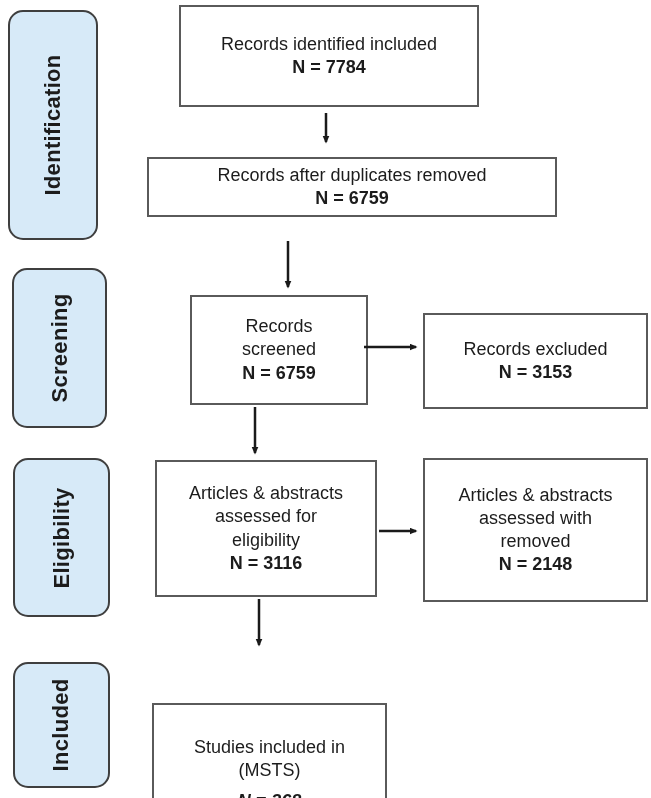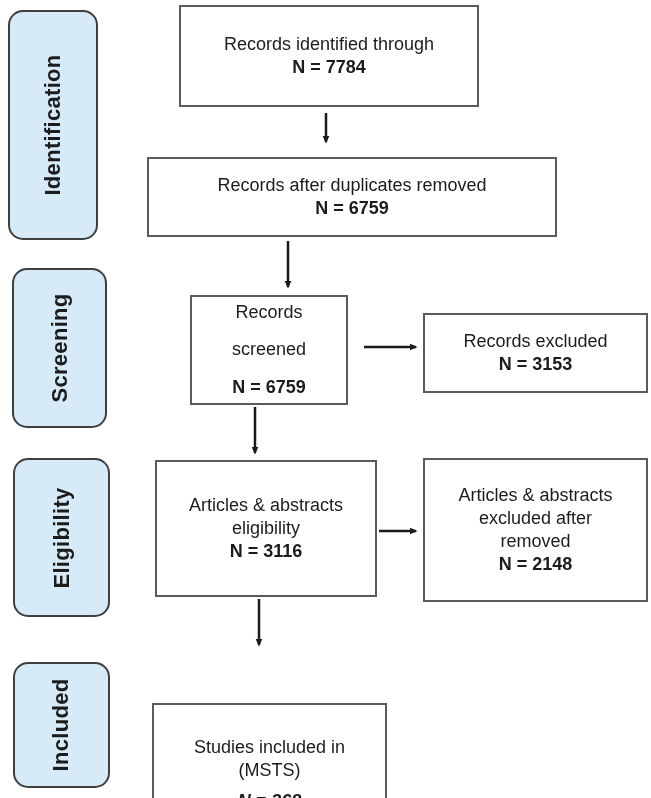--- a/index.html
+++ b/index.html
@@ -65,23 +65,23 @@
     height: 798px;
     pointer-events: none;
   }
   
   .stage-identification { left: 8px;  top: 10px;  width: 90px; height: 230px; }
   .stage-screening      { left: 12px; top: 268px; width: 95px; height: 160px; }
   .stage-eligibility    { left: 13px; top: 458px; width: 97px; height: 159px; }
   .stage-included       { left: 13px; top: 662px; width: 97px; height: 126px; }
   
   .box-identified        { left: 179px; top: 5px;   width: 300px; height: 102px; }
-  .box-duplicates        { left: 147px; top: 157px; width: 410px; height: 80px;  }
-  .box-screened          { left: 190px; top: 295px; width: 158px; height: 110px; justify-content: space-between; }
-  .box-records-excluded  { left: 423px; top: 313px; width: 225px; height: 80px;  }
+  .box-duplicates        { left: 147px; top: 157px; width: 410px; height: 60px;  }
+  .box-screened          { left: 190px; top: 295px; width: 178px; height: 110px; }
+  .box-records-excluded  { left: 423px; top: 313px; width: 225px; height: 96px;  }
   .box-assessed          { left: 155px; top: 460px; width: 222px; height: 137px; }
   .box-excluded-reasons  { left: 423px; top: 458px; width: 225px; height: 144px; }
   .box-included          { left: 152px; top: 671px; width: 235px; height: 143px; margin-top: 32px; }
 </style>
 </head>
 <body>
 
 <div class="canvas">
 
   <div class="stage stage-identification">
@@ -91,21 +91,21 @@
     <span class="stage-label">Screening</span>
   </div>
   <div class="stage stage-eligibility">
     <span class="stage-label">Eligibility</span>
   </div>
   <div class="stage stage-included">
     <span class="stage-label">Included</span>
   </div>
 
   <div class="box box-identified">
-    <span>Records identified through</span>
+    <span>Records identified included</span>
     <span class="count">N = 7784</span>
   </div>
 
   <div class="box box-duplicates">
     <span>Records after duplicates removed</span>
     <span class="count">N = 6759</span>
   </div>
 
   <div class="box box-screened">
     <span>Records</span>
@@ -113,27 +113,28 @@
     <span class="count">N = 6759</span>
   </div>
 
   <div class="box box-records-excluded">
     <span>Records excluded</span>
     <span class="count">N = 3153</span>
   </div>
 
   <div class="box box-assessed">
     <span>Articles &amp; abstracts</span>
+    <span>assessed for</span>
     <span>eligibility</span>
     <span class="count">N = 3116</span>
   </div>
 
   <div class="box box-excluded-reasons">
     <span>Articles &amp; abstracts</span>
-    <span>excluded after</span>
+    <span>assessed with</span>
     <span>removed</span>
     <span class="count">N = 2148</span>
   </div>
 
   <div class="box box-included">
     <span>Studies included in</span>
     <span>(MSTS)</span>
     <span class="count gap-above">N = 368</span>
   </div>
 

